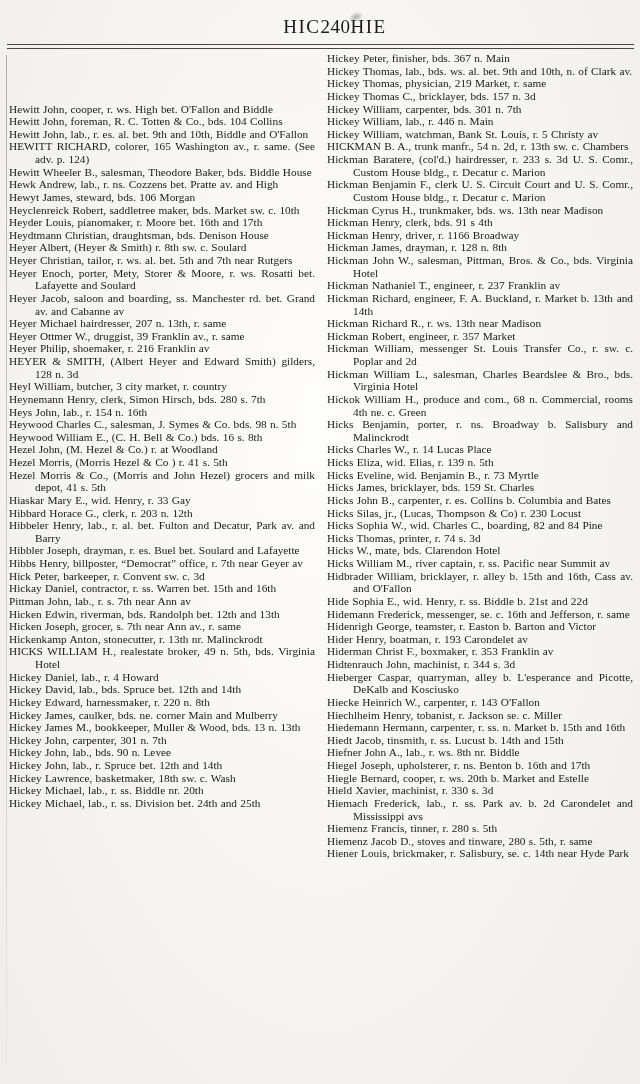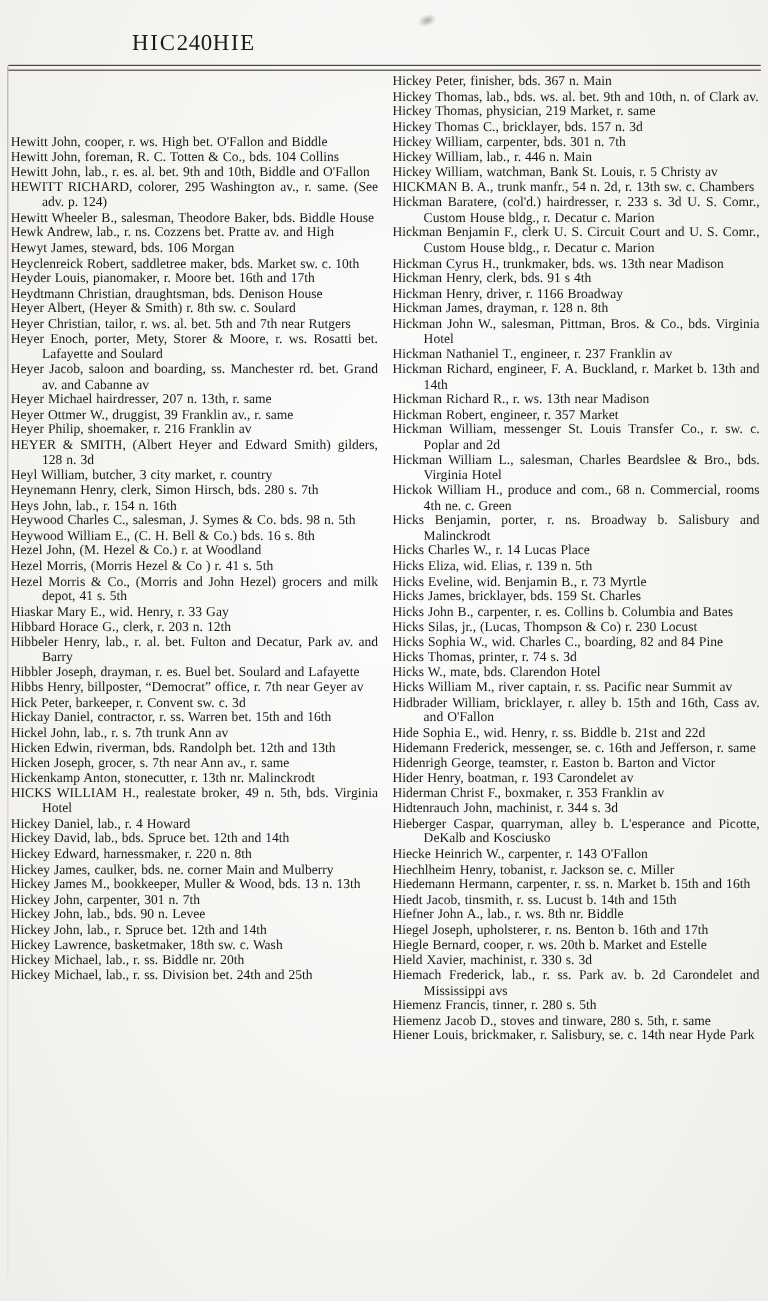--- a/index.html
+++ b/index.html
@@ -13,27 +13,26 @@
     height: 1084px;
     background: #fbfaf7;
     background-image: radial-gradient(ellipse at 50% 40%, rgba(255,255,255,0.6), rgba(190,186,178,0.18) 95%);
     color: #1b1a18;
     font-family: "Liberation Serif", "DejaVu Serif", serif;
     overflow: hidden;
     box-sizing: border-box;
   }
   .header {
     display: flex;
-    justify-content: flex-start;
+    justify-content: center;
     align-items: baseline;
     padding: 16px 80px 4px 110px;
     font-size: 19px;
     letter-spacing: 1.5px;
     font-weight: normal;
-    margin-top: 10px;
   }
   .header .pageno { letter-spacing: 0.5px; }
   .smudge {
     position: absolute;
     left: 348px;
     top: 12px;
     width: 16px;
     height: 10px;
     background: radial-gradient(ellipse, rgba(90,85,75,0.45), rgba(90,85,75,0) 70%);
     border-radius: 50%;
@@ -91,21 +90,21 @@
     <span class="guide">HIE</span>
   </div>
 
   <div class="rule"></div>
 
   <div class="columns">
     <div class="col left">
         <p class="entry">Hewitt John, cooper, r. ws. High bet. O'Fallon and Biddle</p>
         <p class="entry">Hewitt John, foreman, R. C. Totten &amp; Co., bds. 104 Collins</p>
         <p class="entry">Hewitt John, lab., r. es. al. bet. 9th and 10th, Biddle and O'Fallon</p>
-        <p class="entry">HEWITT RICHARD, colorer, 295 Washington av., r. same. (See adv. p. 124)</p>
+        <p class="entry">HEWITT RICHARD, colorer, 165 Washington av., r. same. (See adv. p. 124)</p>
         <p class="entry">Hewitt Wheeler B., salesman, Theodore Baker, bds. Biddle House</p>
         <p class="entry">Hewk Andrew, lab., r. ns. Cozzens bet. Pratte av. and High</p>
         <p class="entry">Hewyt James, steward, bds. 106 Morgan</p>
         <p class="entry">Heyclenreick Robert, saddletree maker, bds. Market sw. c. 10th</p>
         <p class="entry">Heyder Louis, pianomaker, r. Moore bet. 16th and 17th</p>
         <p class="entry">Heydtmann Christian, draughtsman, bds. Denison House</p>
         <p class="entry">Heyer Albert, (Heyer &amp; Smith) r. 8th sw. c. Soulard</p>
         <p class="entry">Heyer Christian, tailor, r. ws. al. bet. 5th and 7th near Rutgers</p>
         <p class="entry">Heyer Enoch, porter, Mety, Storer &amp; Moore, r. ws. Rosatti bet. Lafayette and Soulard</p>
         <p class="entry">Heyer Jacob, saloon and boarding, ss. Manchester rd. bet. Grand av. and Cabanne av</p>
@@ -121,21 +120,21 @@
         <p class="entry">Hezel John, (M. Hezel &amp; Co.) r. at Woodland</p>
         <p class="entry">Hezel Morris, (Morris Hezel &amp; Co ) r. 41 s. 5th</p>
         <p class="entry">Hezel Morris &amp; Co., (Morris and John Hezel) grocers and milk depot, 41 s. 5th</p>
         <p class="entry">Hiaskar Mary E., wid. Henry, r. 33 Gay</p>
         <p class="entry">Hibbard Horace G., clerk, r. 203 n. 12th</p>
         <p class="entry">Hibbeler Henry, lab., r. al. bet. Fulton and Decatur, Park av. and Barry</p>
         <p class="entry">Hibbler Joseph, drayman, r. es. Buel bet. Soulard and Lafayette</p>
         <p class="entry">Hibbs Henry, billposter, “Democrat” office, r. 7th near Geyer av</p>
         <p class="entry">Hick Peter, barkeeper, r. Convent sw. c. 3d</p>
         <p class="entry">Hickay Daniel, contractor, r. ss. Warren bet. 15th and 16th</p>
-        <p class="entry">Hickel John, lab., r. s. 7th trunk Ann av</p>
+        <p class="entry">Pittman John, lab., r. s. 7th near Ann av</p>
         <p class="entry">Hicken Edwin, riverman, bds. Randolph bet. 12th and 13th</p>
         <p class="entry">Hicken Joseph, grocer, s. 7th near Ann av., r. same</p>
         <p class="entry">Hickenkamp Anton, stonecutter, r. 13th nr. Malinckrodt</p>
         <p class="entry">HICKS WILLIAM H., realestate broker, 49 n. 5th, bds. Virginia Hotel</p>
         <p class="entry">Hickey Daniel, lab., r. 4 Howard</p>
         <p class="entry">Hickey David, lab., bds. Spruce bet. 12th and 14th</p>
         <p class="entry">Hickey Edward, harnessmaker, r. 220 n. 8th</p>
         <p class="entry">Hickey James, caulker, bds. ne. corner Main and Mulberry</p>
         <p class="entry">Hickey James M., bookkeeper, Muller &amp; Wood, bds. 13 n. 13th</p>
         <p class="entry">Hickey John, carpenter, 301 n. 7th</p>

